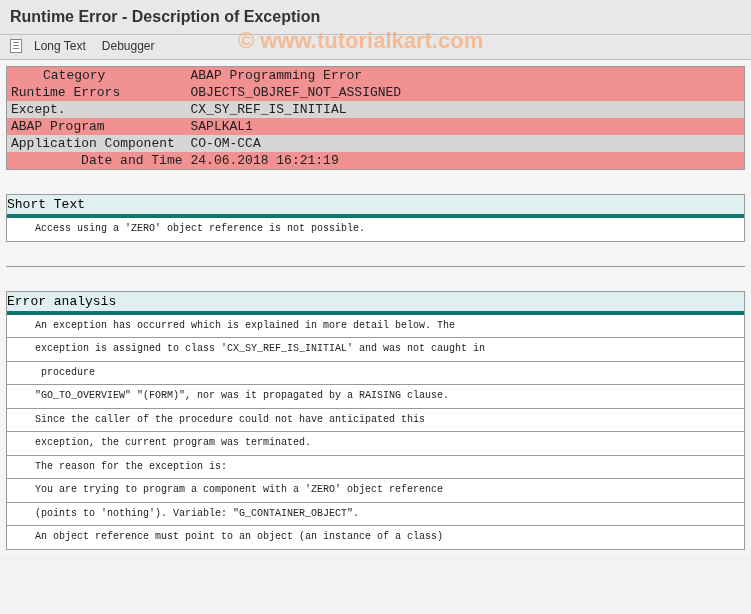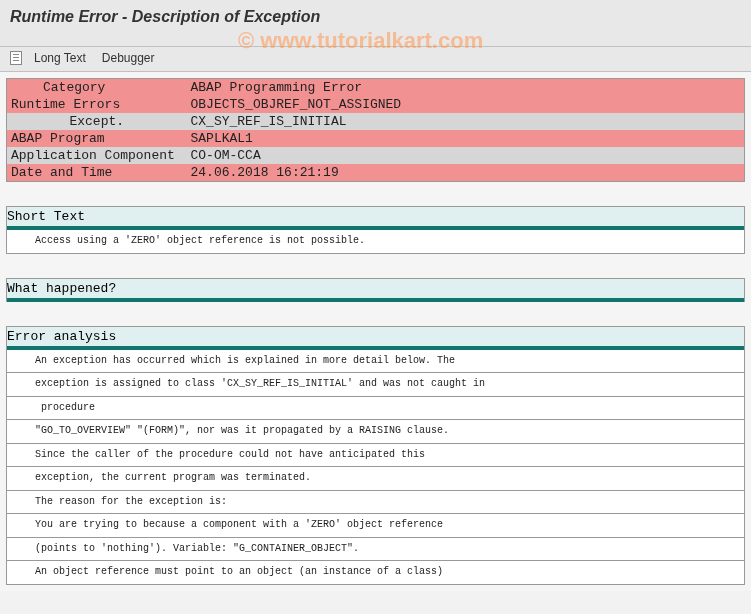--- a/index.html
+++ b/index.html
@@ -13,23 +13,22 @@
       position: relative;
     }
     .header {
       background: #e8e8e8;
       border-bottom: 1px solid #c0c0c0;
       padding: 8px 10px 4px 10px;
     }
     .title {
       font-size: 16px;
       font-weight: bold;
-      font-style: italic;
       color: #333;
-      margin-bottom: 16px;
+      margin-bottom: 4px;
     }
     .toolbar {
       padding: 4px 10px 6px 10px;
       background: #e8e8e8;
       border-bottom: 1px solid #c0c0c0;
       display: flex;
       align-items: center;
       gap: 16px;
     }
     .toolbar-item {
@@ -125,57 +124,56 @@
     <tbody id="info-body">
         <tr class="row-red">
           <td style="width: 180px; padding-left: 36px;">Category</td>
           <td>ABAP Programming Error</td>
         </tr>
         <tr class="row-red">
           <td style="width: 180px;">Runtime Errors</td>
           <td>OBJECTS_OBJREF_NOT_ASSIGNED</td>
         </tr>
         <tr class="row-gray">
-          <td style="width: 180px; text-align: center;">Except.</td>
+          <td style="width: 180px;">Except.</td>
           <td>CX_SY_REF_IS_INITIAL</td>
         </tr>
         <tr class="row-red">
           <td style="width: 180px;">ABAP Program</td>
           <td>SAPLKAL1</td>
         </tr>
         <tr class="row-gray">
           <td style="width: 180px;">Application Component</td>
           <td>CO-OM-CCA</td>
         </tr>
         <tr class="row-red">
-          <td style="width: 180px;">Date and Time</td>
+          <td style="width: 180px; text-align: right;">Date and Time</td>
           <td>24.06.2018 16:21:19</td>
         </tr>
       </tbody>
   </table>
 
   <div class="section">
     <div class="section-title">Short Text</div>
     <div id="sec-short">
         <div class="section-line">    Access using a 'ZERO' object reference is not possible.</div>
       </div>
   </div>
 
   <div class="section">
-    <div class="section-title">What happened?</div>
   </div>
 
   <div class="section">
     <div class="section-title">Error analysis</div>
     <div id="sec-err">
         <div class="section-line">    An exception has occurred which is explained in more detail below. The</div>
         <div class="section-line">    exception is assigned to class 'CX_SY_REF_IS_INITIAL' and was not caught in</div>
         <div class="section-line">     procedure</div>
         <div class="section-line">    "GO_TO_OVERVIEW" "(FORM)", nor was it propagated by a RAISING clause.</div>
         <div class="section-line">    Since the caller of the procedure could not have anticipated this</div>
         <div class="section-line">    exception, the current program was terminated.</div>
         <div class="section-line">    The reason for the exception is:</div>
-        <div class="section-line">    You are trying to because a component with a 'ZERO' object reference</div>
+        <div class="section-line">    You are trying to program a component with a 'ZERO' object reference</div>
         <div class="section-line">    (points to 'nothing'). Variable: "G_CONTAINER_OBJECT".</div>
         <div class="section-line">    An object reference must point to an object (an instance of a class)</div>
       </div>
   </div>
 </div>
 
 </body></html>

